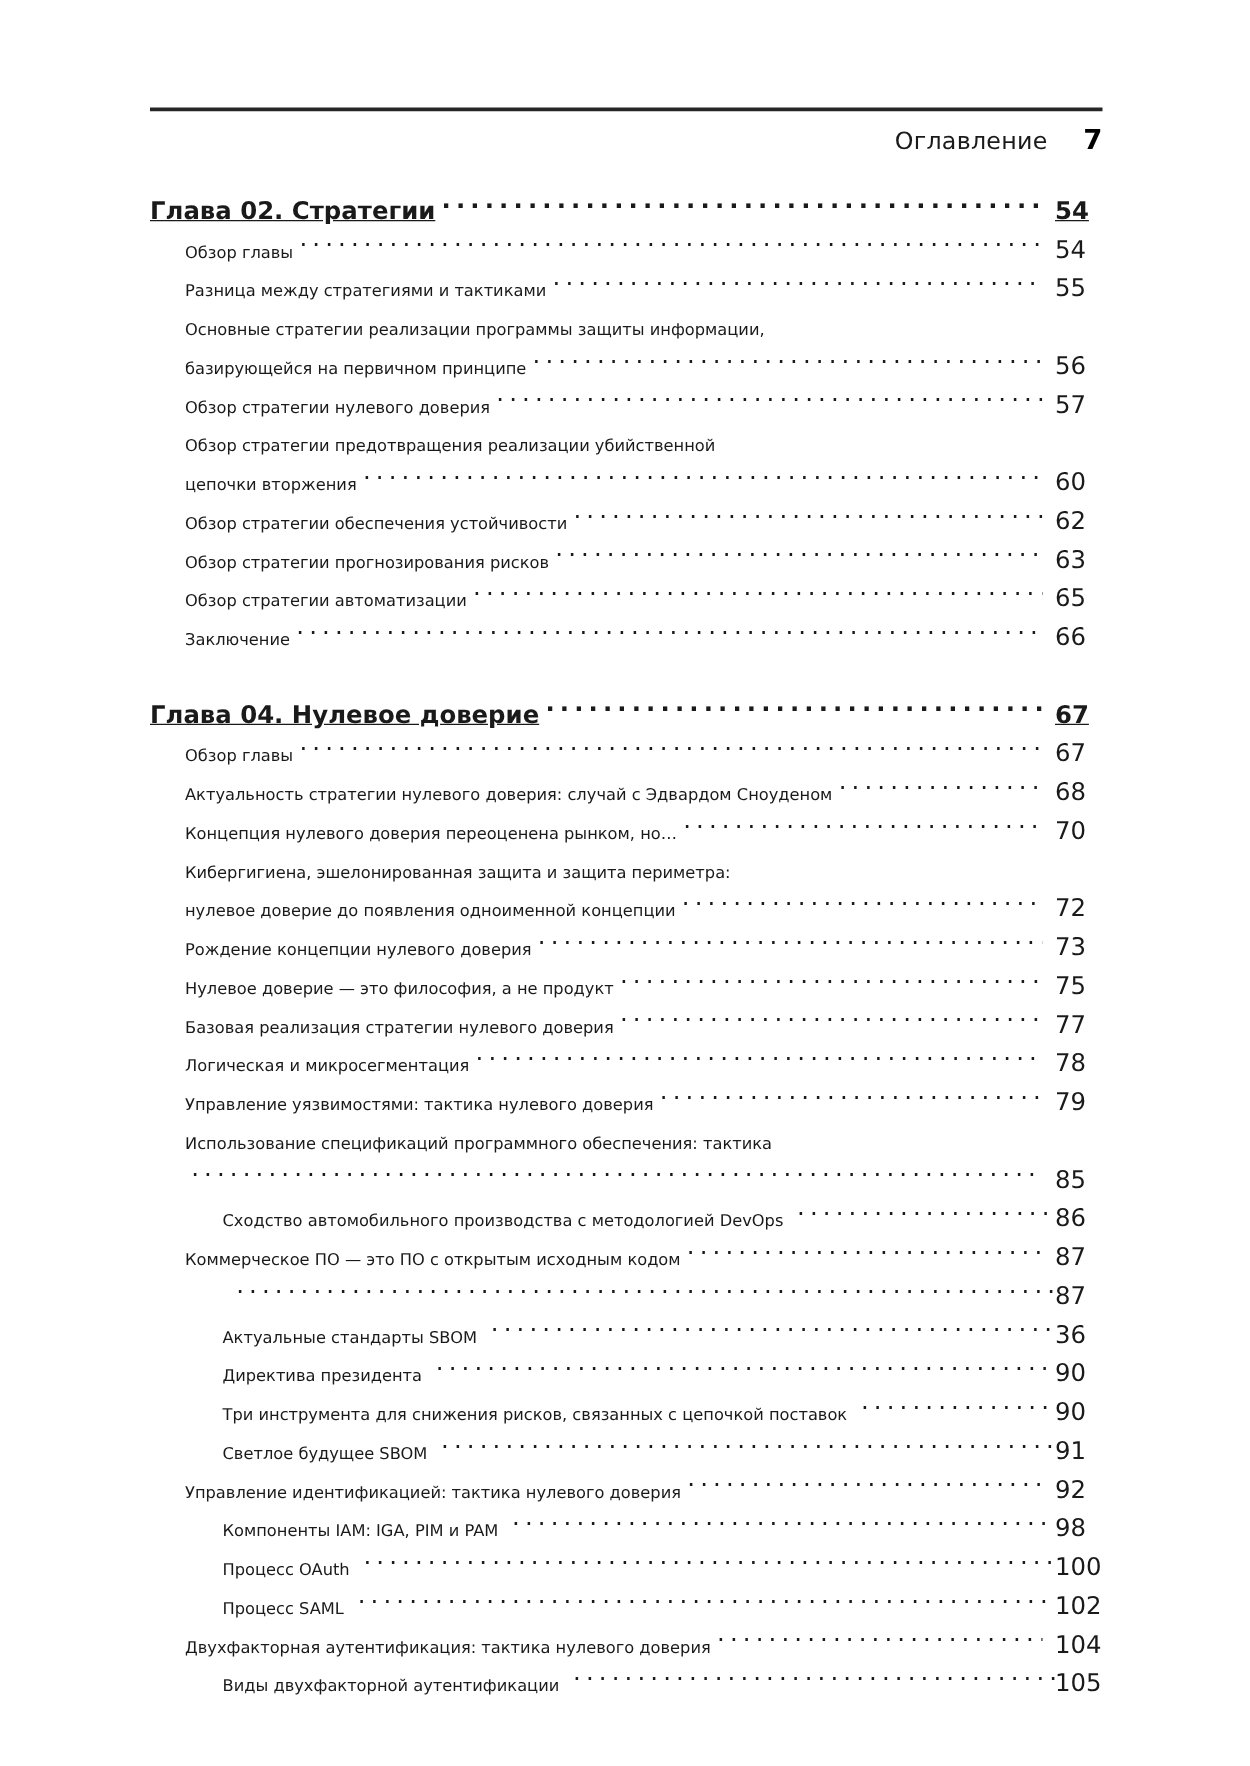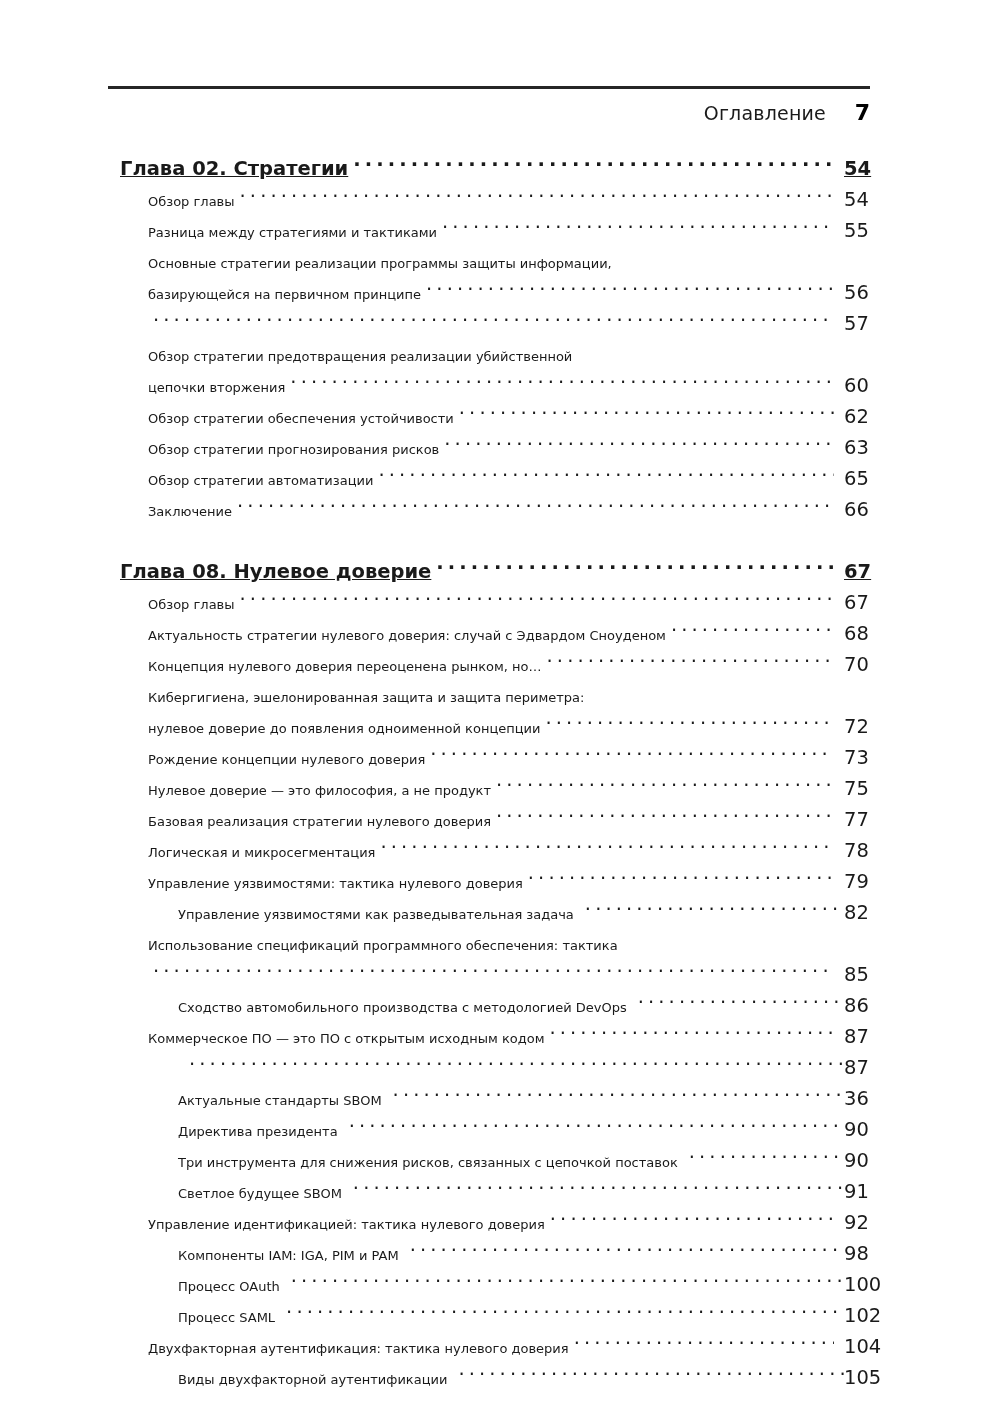--- a/index.html
+++ b/index.html
@@ -20,21 +20,21 @@
   .page {
     position: absolute;
     left: 0; top: 0;
     width: 1000px;
     height: 1413px;
   }
 
   
   .header-block {
     position: absolute;
-    left: 108px;
+    left: 120px;
     top: 86px;
     width: 762px;
   }
   .header-rule {
     width: 100%;
     height: 3px;
     background: #262626;
   }
   .header-row {
     display: flex;
@@ -179,20 +179,21 @@
         <span class="label">Основные стратегии реализации программы защиты информации,</span>
         <span class="leader"></span>
         <span class="pageno"></span>
       </div>
       <div class="toc-row lvl1 gap-wide sp-sm">
         <span class="label">базирующейся на первичном принципе</span>
         <span class="leader"></span>
         <span class="pageno">56</span>
       </div>
       <div class="toc-row lvl1 gap-wide sp-sm">
+        <span class="label">Обзор стратегии нулевого доверия</span>
         <span class="leader"></span>
         <span class="pageno">57</span>
       </div>
       <div class="toc-row lvl1 gap-wide sp-sm cont-first">
         <span class="label">Обзор стратегии предотвращения реализации убийственной</span>
         <span class="leader"></span>
         <span class="pageno"></span>
       </div>
       <div class="toc-row lvl1 gap-wide sp-sm">
         <span class="label">цепочки вторжения</span>
@@ -214,21 +215,21 @@
         <span class="leader"></span>
         <span class="pageno">65</span>
       </div>
       <div class="toc-row lvl1 gap-wide sp-sm">
         <span class="label">Заключение</span>
         <span class="leader"></span>
         <span class="pageno">66</span>
       </div>
       <div class="chapter-space"></div>
       <div class="toc-row lvl0 gap-wide sp-sm">
-        <span class="label">Глава 08. Нулевое доверие</span>
+        <span class="label">Глава 04. Нулевое доверие</span>
         <span class="leader"></span>
         <span class="pageno">67</span>
       </div>
       <div class="toc-row lvl1 gap-wide sp-sm">
         <span class="label">Обзор главы</span>
         <span class="leader"></span>
         <span class="pageno">67</span>
       </div>
       <div class="toc-row lvl1 gap-wide sp-sm">
         <span class="label">Актуальность стратегии нулевого доверия: случай с Эдвардом Сноуденом</span>
@@ -268,25 +269,20 @@
       <div class="toc-row lvl1 gap-wide sp-sm">
         <span class="label">Логическая и микросегментация</span>
         <span class="leader"></span>
         <span class="pageno">78</span>
       </div>
       <div class="toc-row lvl1 gap-wide sp-sm">
         <span class="label">Управление уязвимостями: тактика нулевого доверия</span>
         <span class="leader"></span>
         <span class="pageno">79</span>
       </div>
-      <div class="toc-row lvl2 gap-none sp-md">
-        <span class="label">Управление уязвимостями как разведывательная задача</span>
-        <span class="leader"></span>
-        <span class="pageno">82</span>
-      </div>
       <div class="toc-row lvl1 gap-wide sp-sm cont-first">
         <span class="label">Использование спецификаций программного обеспечения: тактика</span>
         <span class="leader"></span>
         <span class="pageno"></span>
       </div>
       <div class="toc-row lvl1 gap-wide sp-sm">
         <span class="leader"></span>
         <span class="pageno">85</span>
       </div>
       <div class="toc-row lvl2 gap-none sp-md">

